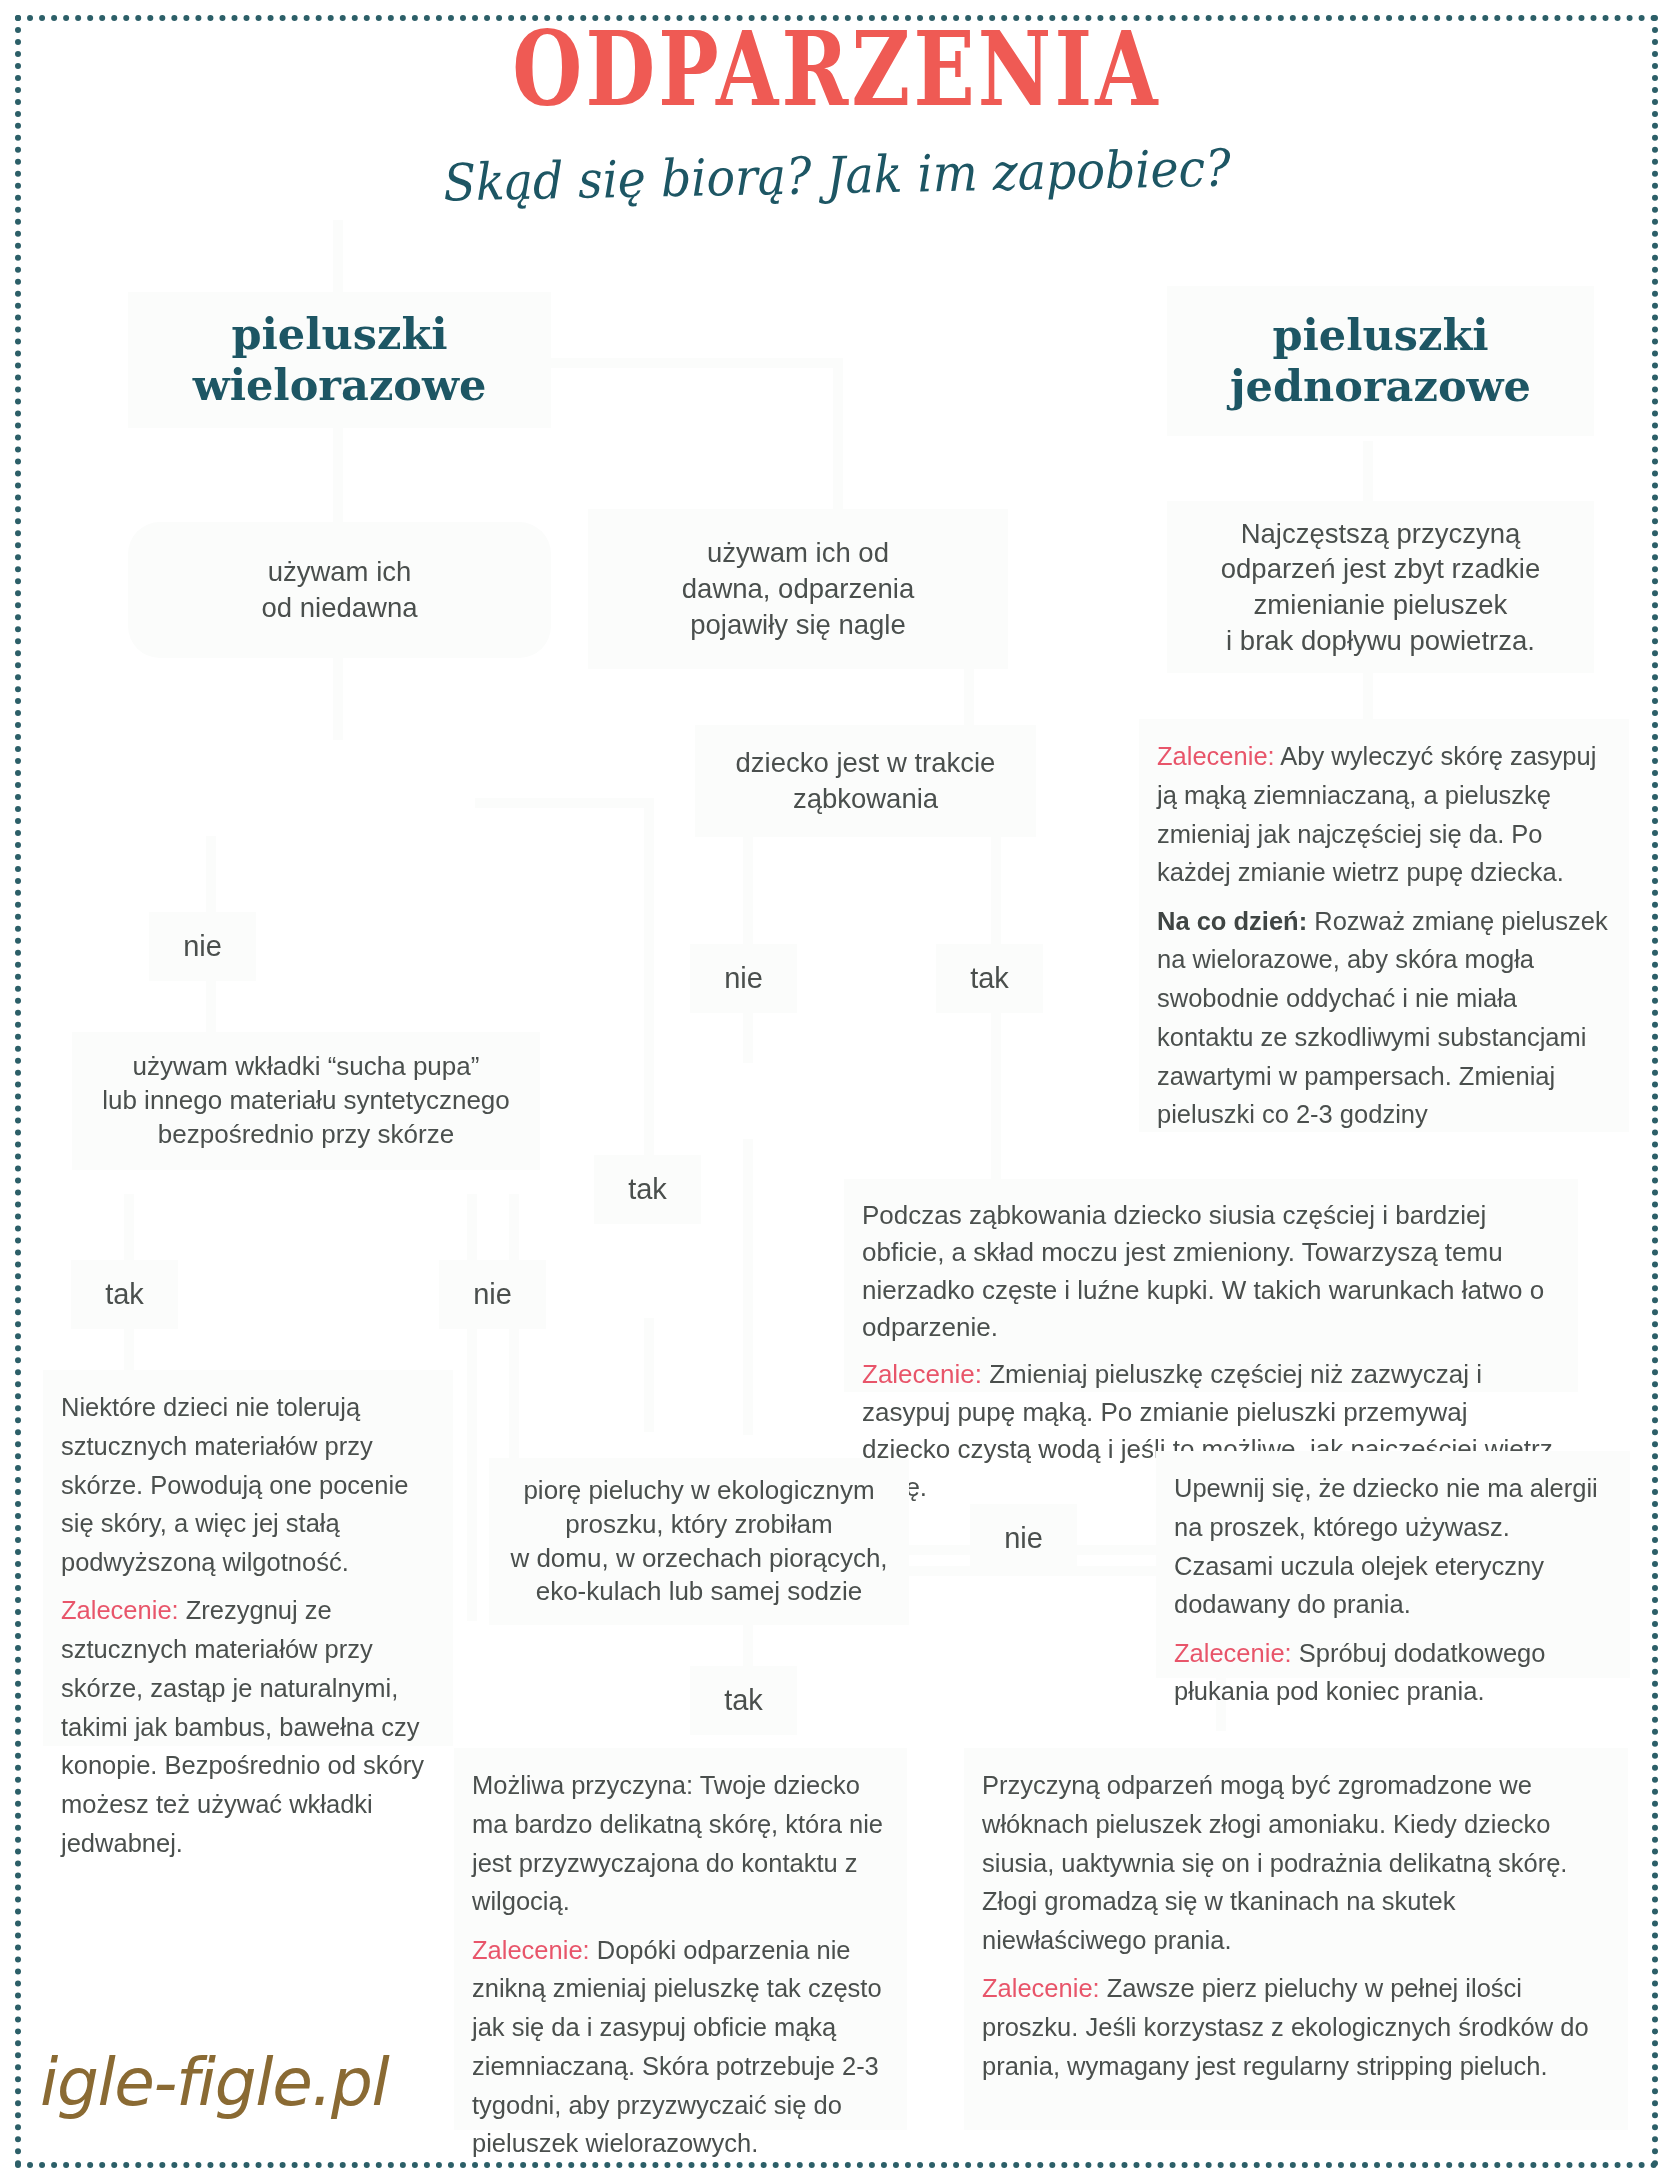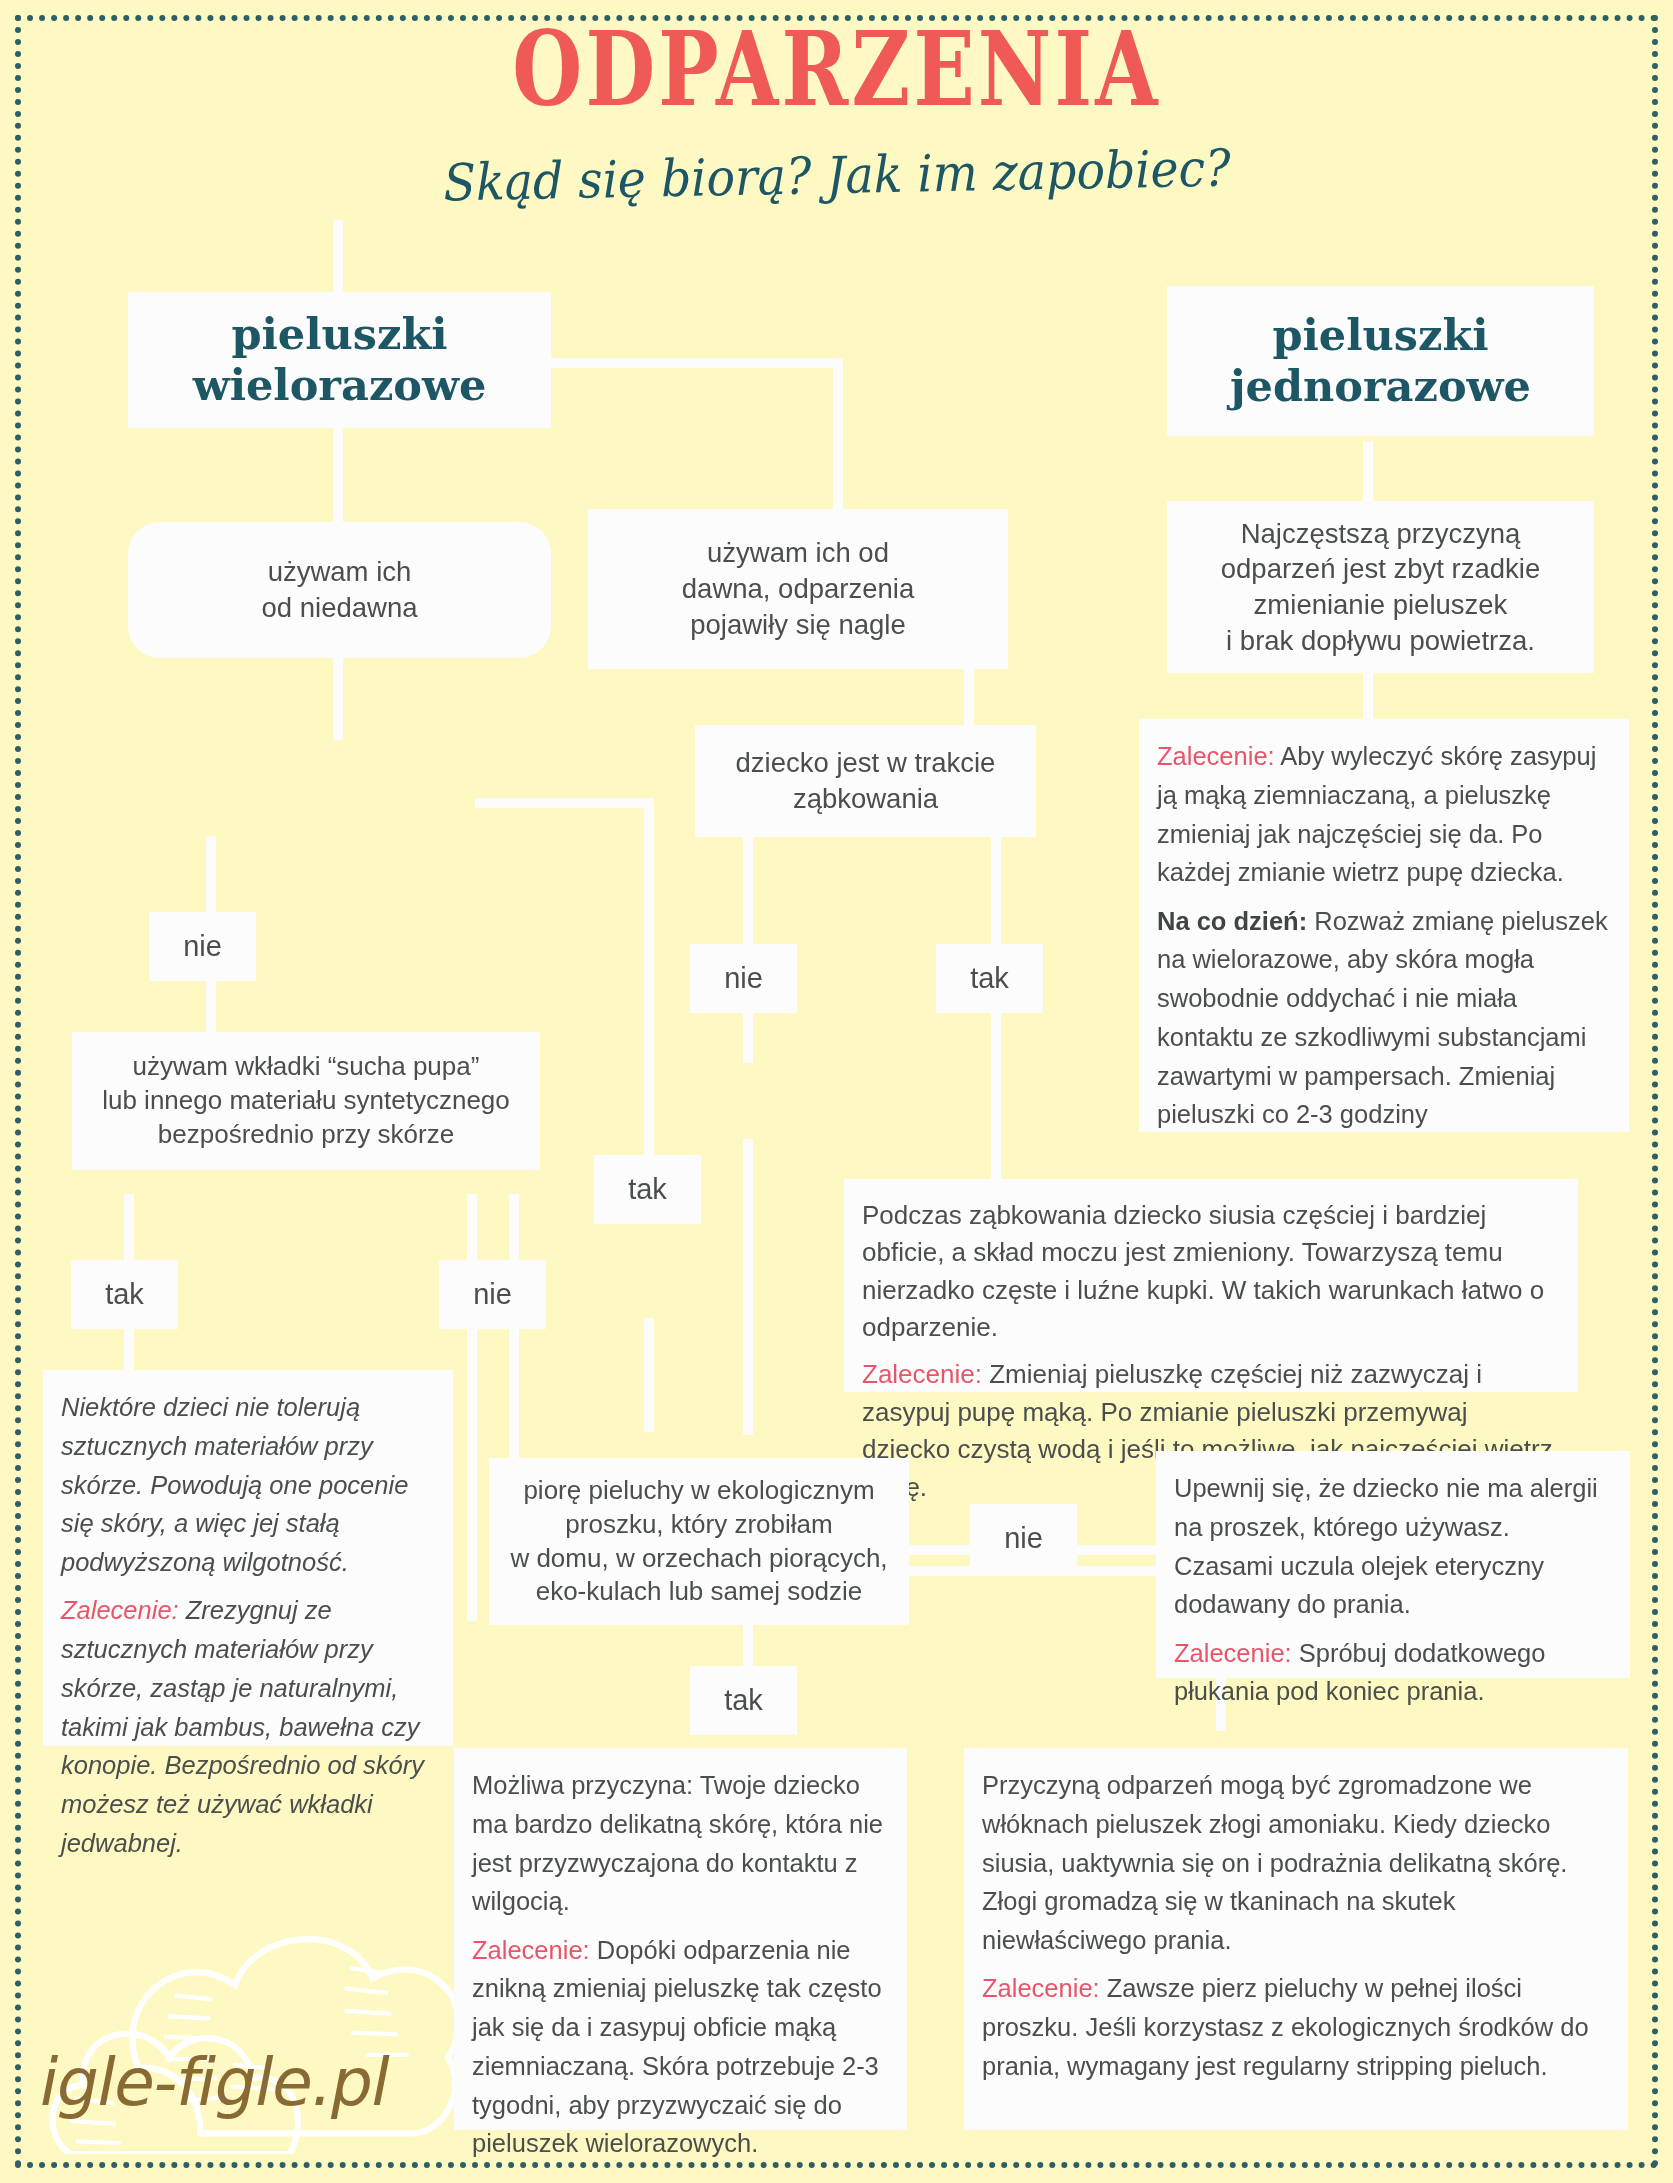--- a/index.html
+++ b/index.html
@@ -5,21 +5,21 @@
   html,body{margin:0;padding:0;}
   body{
     width:1673px;height:2183px;
     background:#e3ede6;
     font-family:"Liberation Sans", sans-serif;
     overflow:hidden;
   }
   #page{
     position:relative;
     width:1673px;height:2183px;
-    background:#fef9c3;
+    background:#ffffff;
     box-sizing:border-box;
   }
   
   .frame{
     position:absolute;
     left:15px;top:15px;right:15px;bottom:15px;
     border:6.2px dotted #2c5f68;
     pointer-events:none;
     box-sizing:border-box;
   }
@@ -185,21 +185,21 @@
   <div class="lbl" style="left:149px;top:912px;width:107px;height:69px;">nie</div>
 
   <div class="box" style="left:72px;top:1032px;width:468px;height:138px;white-space:pre-line;font-size:26px;">używam wkładki “sucha pupa”
 lub innego materiału syntetycznego
 bezpośrednio przy skórze</div>
 
   <div class="lbl" style="left:71px;top:1260px;width:107px;height:69px;">tak</div>
 
   <div class="lbl" style="left:439px;top:1260px;width:107px;height:69px;">nie</div>
 
-  <div class="note" style="left:43px;top:1370px;width:410px;height:376px;font-style:italic;">
+  <div class="note" style="left:43px;top:1370px;width:410px;height:376px;">
     <p>Niektóre dzieci nie tolerują sztucznych materiałów przy skórze. Powodują one pocenie się skóry, a więc jej stałą podwyższoną wilgotność.</p>
     <p><span class="rec">Zalecenie:</span><span> Zrezygnuj ze sztucznych materiałów przy skórze, zastąp je naturalnymi, takimi jak bambus, bawełna czy konopie. Bezpośrednio od skóry możesz też używać wkładki jedwabnej.</span></p>
   </div>
 
   <div class="box" style="left:588px;top:509px;width:420px;height:160px;white-space:pre-line;">używam ich od
 dawna, odparzenia
 pojawiły się nagle</div>
 
   <div class="box" style="left:695px;top:725px;width:341px;height:112px;white-space:pre-line;">dziecko jest w trakcie
 ząbkowania</div>

